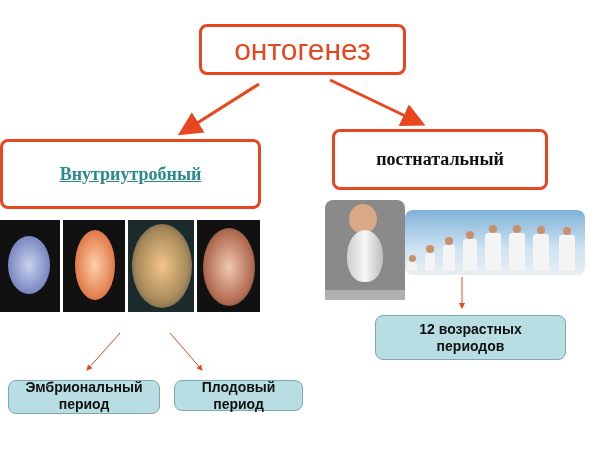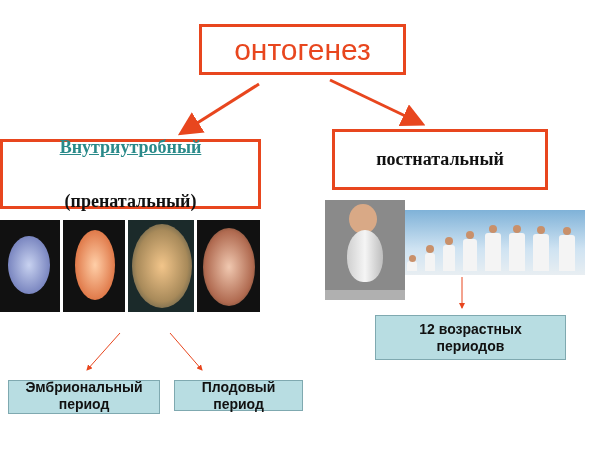--- a/index.html
+++ b/index.html
@@ -1,17 +1,17 @@
 <!DOCTYPE html>
 <html><head>
 <meta charset="utf-8">
 <style>
   html, body { margin: 0; padding: 0; }
   body { width: 600px; height: 450px; background: #ffffff; position: relative; overflow: hidden; font-family: "Liberation Sans", sans-serif; }
-  .abs { position: absolute; }
+  .abs { position: absolute; border-radius: 8px; }
   .root-box { left: 199px; top: 24px; width: 207px; height: 51px; border: 3px solid #e8461e; box-sizing: border-box; display: flex; align-items: center; justify-content: center; }
   .root-box span { color: #e8461e; font-size: 30px; font-family: "Liberation Sans", sans-serif; }
   .branch-box { border: 3px solid #e8461e; box-sizing: border-box; display: flex; flex-direction: column; align-items: center; justify-content: center; font-family: "Liberation Serif", serif; font-weight: bold; font-size: 18px; color: #111; background: #fff; gap: 33px; }
   .left-box { left: 0; top: 139px; width: 261px; height: 70px; }
   .right-box { left: 320px; top: 129px; width: 216px; height: 61px; margin-left: 12px; }
   .link { color: #2a8a8a; text-decoration: underline; }
   .sub-box { background: #b8dde2; border: 1px solid #7fa9b0; box-sizing: border-box; display: flex; align-items: center; justify-content: center; text-align: center; font-family: "Liberation Sans", sans-serif; font-weight: bold; font-size: 14px; color: #111; line-height: 17px; }
   .embryo { left: 8px; top: 380px; width: 152px; height: 34px; align-items: flex-end; }
   .fetal { left: 174px; top: 380px; width: 129px; height: 31px; }
   .periods { left: 375px; top: 315px; width: 191px; height: 45px; }
@@ -41,21 +41,20 @@
   <line x1="170" y1="333" x2="202" y2="370" stroke="#e8461e" stroke-width="1" marker-end="url(#ahs)"></line>
   <line x1="462" y1="277" x2="462" y2="308" stroke="#e8461e" stroke-width="1" marker-end="url(#ahs)"></line>
 </svg>
 
 <div class="abs root-box">
   <span>онтогенез</span>
 </div>
 
 <div class="abs branch-box left-box">
   <span class="link">Внутриутробный</span>
-  <span>(пренатальный)</span>
 </div>
 
 <div class="abs branch-box right-box">
   <span>постнатальный</span>
 </div>
 
 <div class="photo" style="left:0;width:60px;">
   <div class="blob" style="left:8px;top:16px;width:42px;height:58px;background:radial-gradient(#c8d2f0,#7a86c0 70%,#222);"></div>
 </div>
 <div class="photo" style="left:63px;width:62px;">

